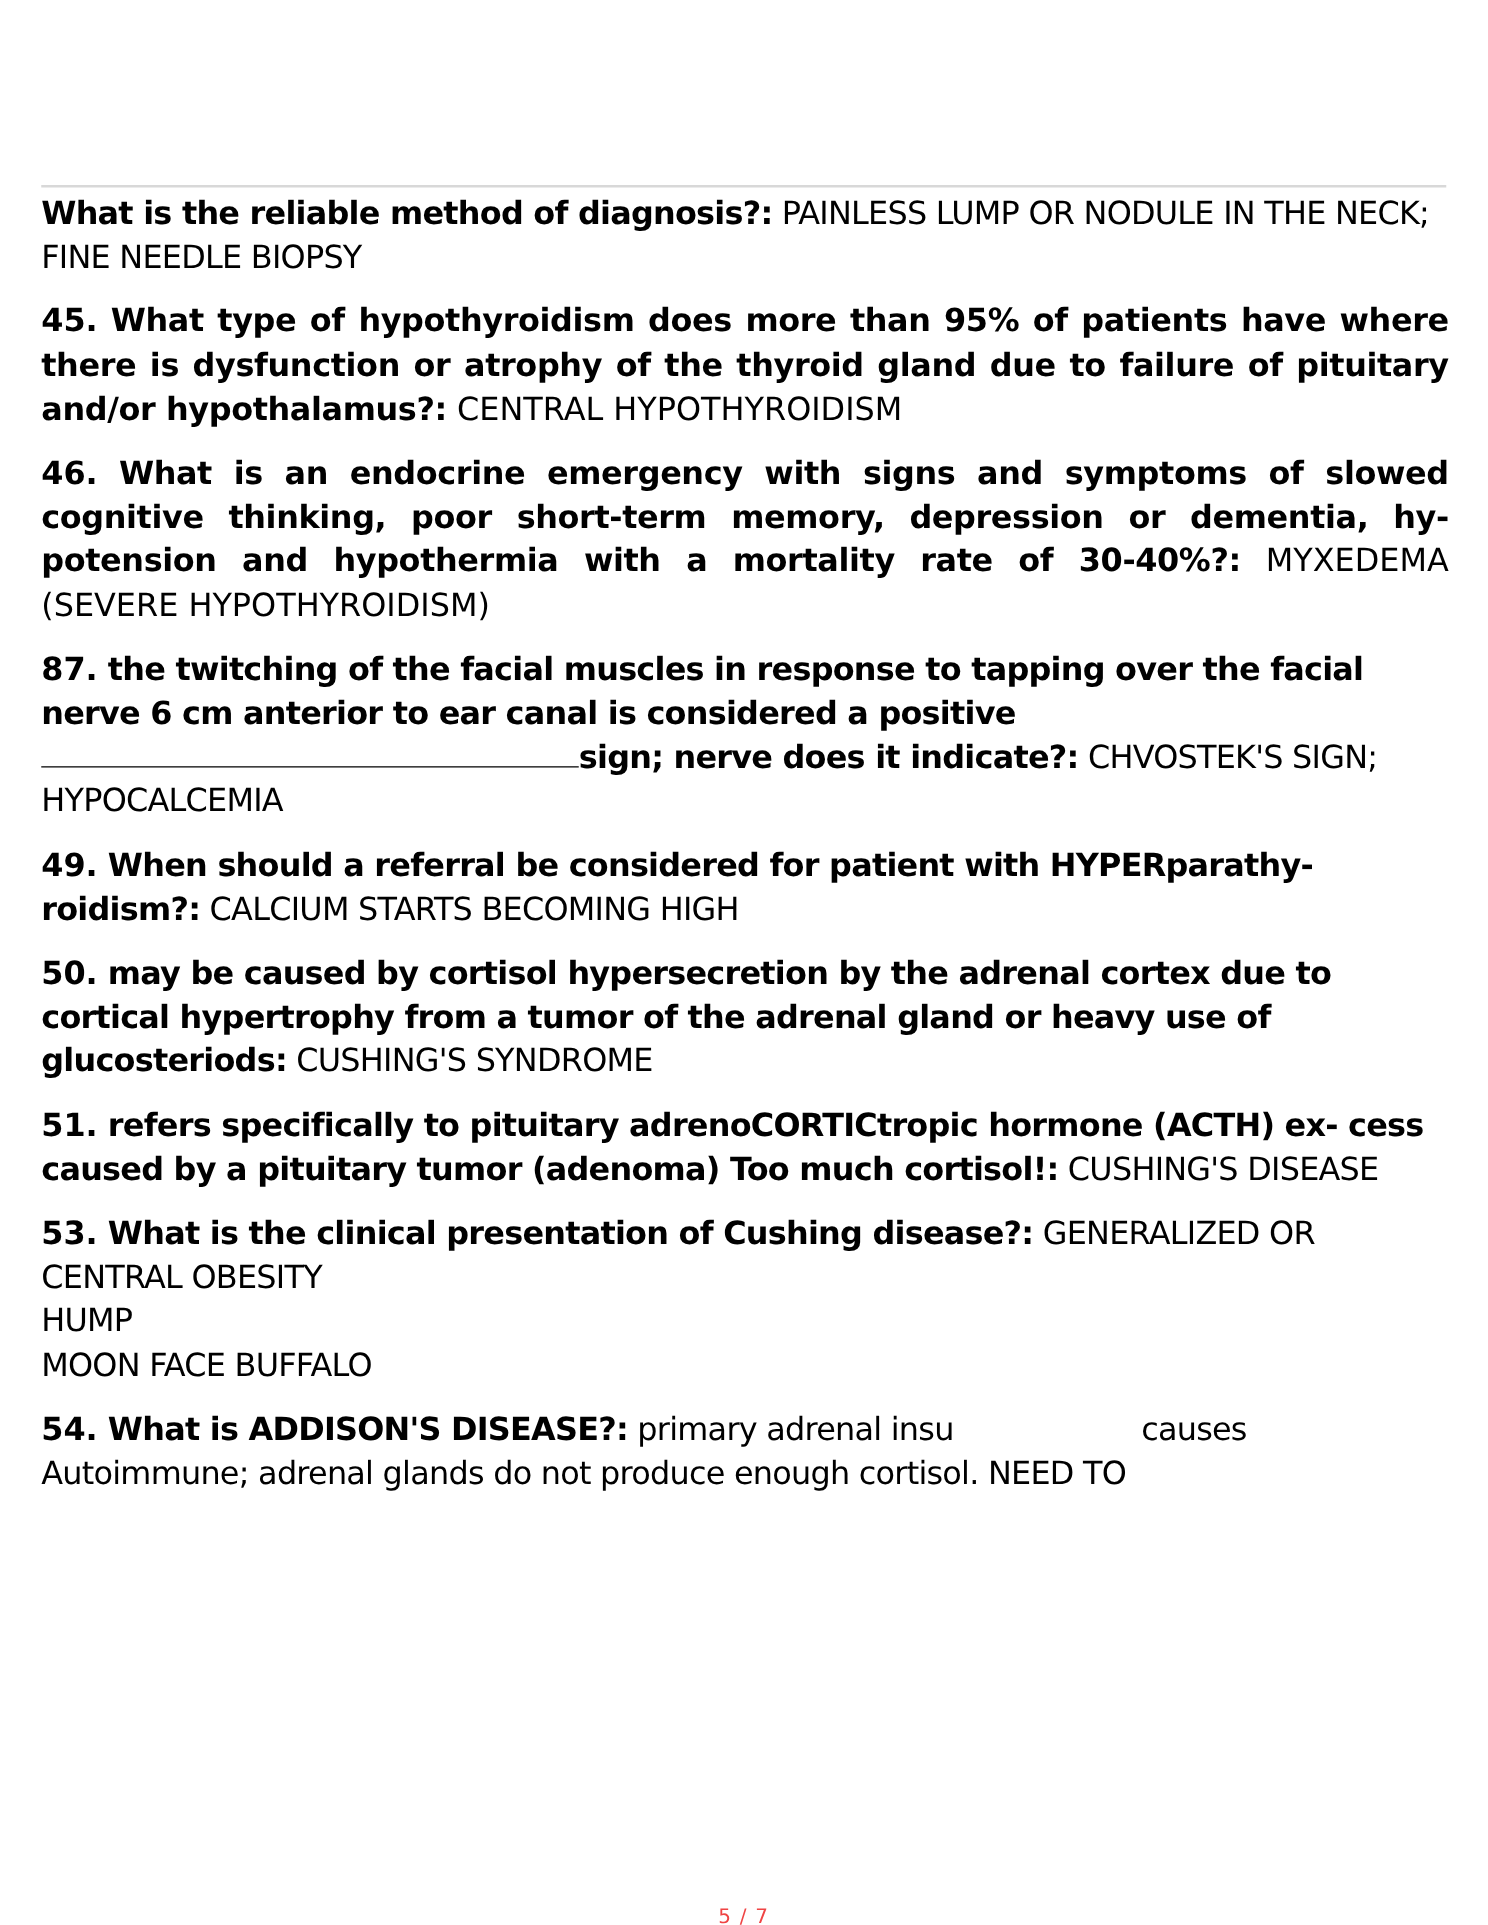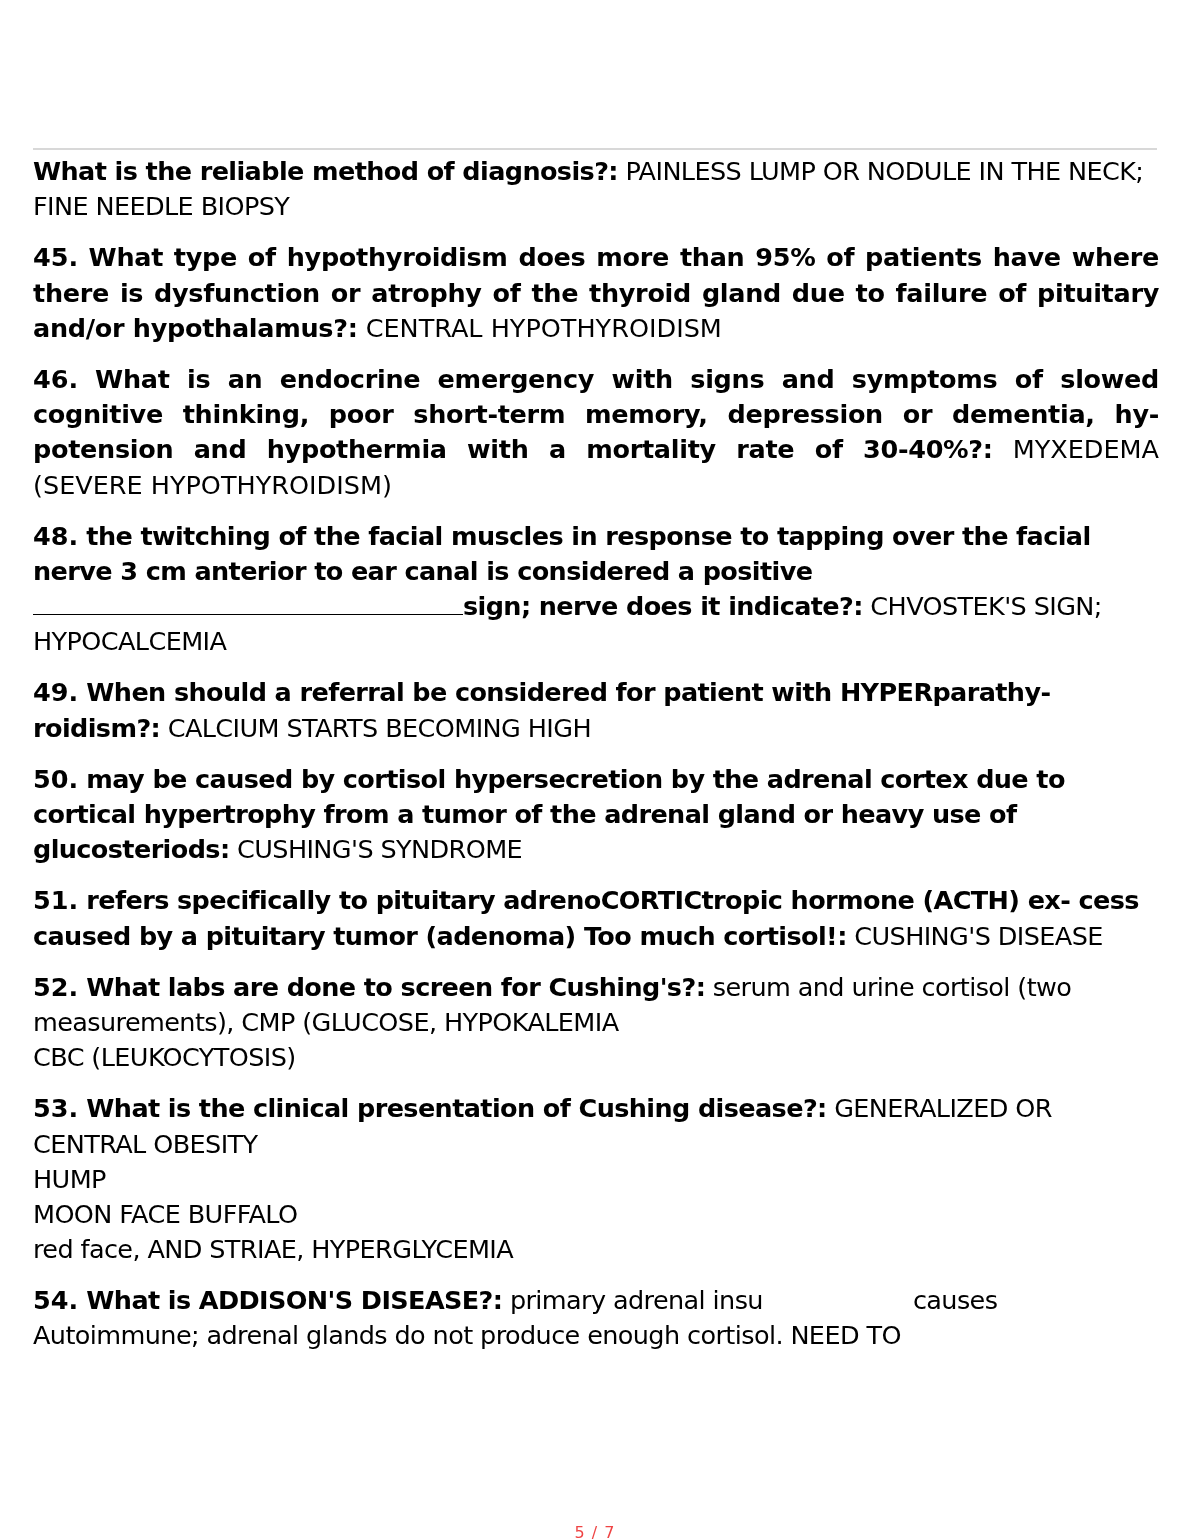--- a/index.html
+++ b/index.html
@@ -103,51 +103,45 @@
       <span class="q">What type of hypothyroidism does more than 95% of patients have where there is dysfunction or atrophy of the thyroid gland due to failure of pituitary and/or hypothalamus?:</span><span class="a"> CENTRAL HYPOTHYROIDISM</span>
     </p>
 
     <p class="qa">
       <span class="num">46.</span>
       <span class="q">What is an endocrine emergency with signs and symptoms of slowed cognitive thinking, poor short-term memory, depression or dementia, hy- potension and hypothermia with a mortality rate of 30-40%?:</span><span class="a"> MYXEDEMA (SEVERE HYPOTHYROIDISM)</span>
     </p>
 
 
     <p class="qa nojust">
-      <span class="num">48.</span>
-      <span class="q tight">the twitching of the facial muscles in response to tapping over the facial nerve 3 cm anterior to ear canal is considered a positive</span><span class="blank-rule" style="width:430px"></span><span class="q tight">sign; nerve does it indicate?:</span><span class="a tight"> CHVOSTEK'S SIGN; HYPOCALCEMIA</span>
+      <span class="num">87.</span>
+      <span class="q tight">the twitching of the facial muscles in response to tapping over the facial nerve 6 cm anterior to ear canal is considered a positive</span><span class="blank-rule" style="width:430px"></span><span class="q tight">sign; nerve does it indicate?:</span><span class="a tight"> CHVOSTEK'S SIGN; HYPOCALCEMIA</span>
     </p>
 
     <p class="qa nojust">
       <span class="num">49.</span>
       <span class="q tight">When should a referral be considered for patient with HYPERparathy- roidism?:</span><span class="a tight"> CALCIUM STARTS BECOMING HIGH</span>
     </p>
 
     <p class="qa nojust">
       <span class="num">50.</span>
       <span class="q tight">may be caused by cortisol hypersecretion by the adrenal cortex due to cortical hypertrophy from a tumor of the adrenal gland or heavy use of glucosteriods:</span><span class="a tight"> CUSHING'S SYNDROME</span>
     </p>
 
     <p class="qa nojust">
       <span class="num">51.</span>
       <span class="q tight">refers specifically to pituitary adrenoCORTICtropic hormone (ACTH) ex- cess caused by a pituitary tumor (adenoma) Too much cortisol!:</span><span class="a tight"> CUSHING'S DISEASE</span>
     </p>
 
-    <p class="qa nojust">
-      <span class="num">52.</span>
-      <span class="q tight">What labs are done to screen for Cushing's?:</span><span class="a tight"> serum and urine cortisol (two measurements), CMP (GLUCOSE, HYPOKALEMIA</span>
-      <span class="line-break-block a tight">CBC (LEUKOCYTOSIS)</span>
-    </p>
 
     <p class="qa nojust">
       <span class="num">53.</span>
       <span class="q tight">What is the clinical presentation of Cushing disease?:</span><span class="a tight"> GENERALIZED OR CENTRAL OBESITY</span>
       <span class="line-break-block a tight">HUMP</span>
       <span class="line-break-block a tight">MOON FACE BUFFALO</span>
-      <span class="line-break-block a tight">red face, AND STRIAE, HYPERGLYCEMIA</span>
     </p>
 
     <p class="qa nojust">
       <span class="num">54.</span>
       <span class="q tight">What is ADDISON'S DISEASE?:</span><span class="a tight"> primary adrenal insu</span><span class="gap"></span><span class="a tight">causes</span>
       <span class="line-break-block a tight">Autoimmune; adrenal glands do not produce enough cortisol. NEED TO</span>
     </p>
 
   </div>
 

